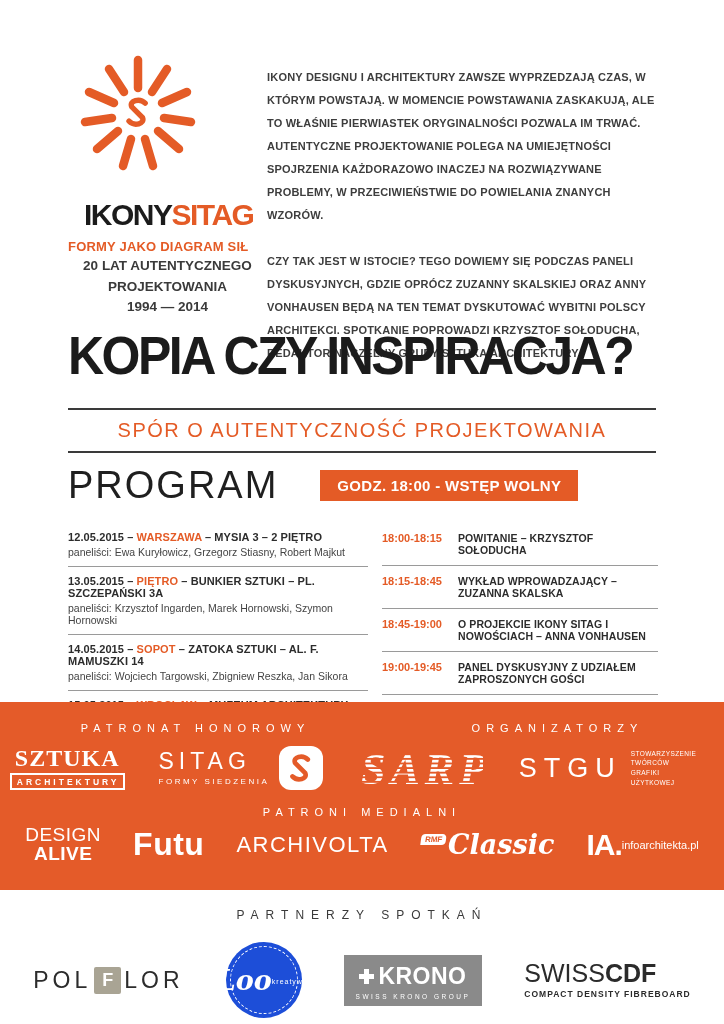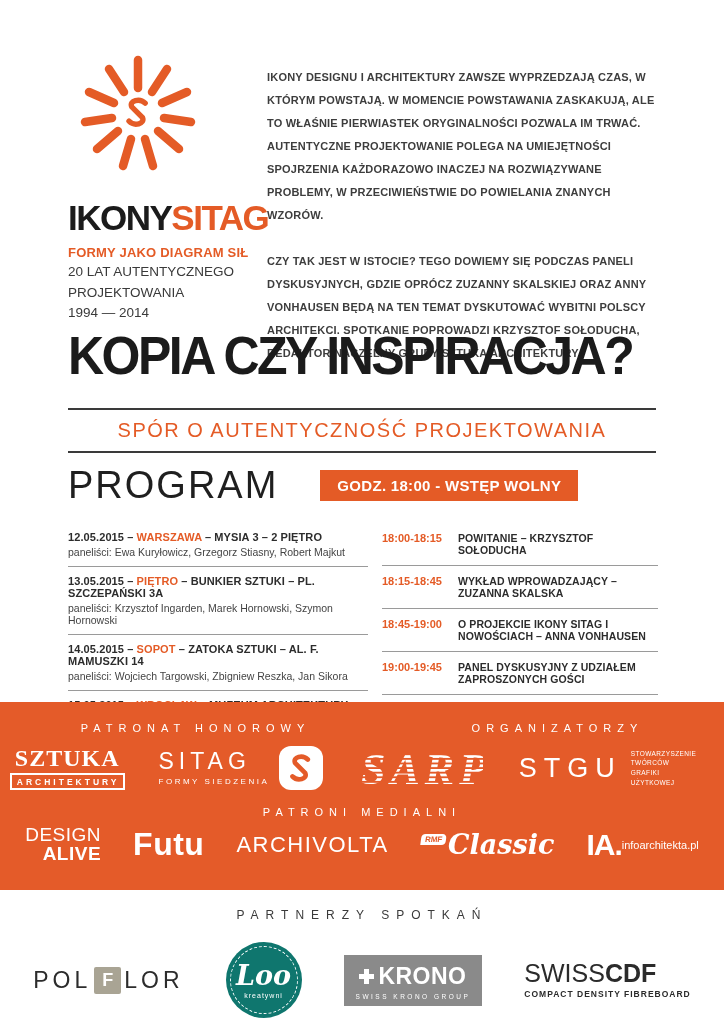--- a/index.html
+++ b/index.html
@@ -5,24 +5,24 @@
   html,body{margin:0;padding:0;background:#fff;}
   .page{position:relative;width:724px;height:1024px;background:#fff;overflow:hidden;
         font-family:"Liberation Sans",sans-serif;color:#2f2f2e;}
 
   
   .section-header{position:absolute;left:68px;top:52px;width:590px;display:flex;}
   .hdr-left{width:199px;}
   .hdr-right{flex:1;padding-top:14px;}
   .burst{margin-left:-2px;}
   .brand-block{margin-top:14px;}
-  .brand-line{font-size:35px;font-weight:800;letter-spacing:-1.5px;color:#1b1b1b;white-space:nowrap;}
+  .brand-line{font-size:30px;font-weight:800;letter-spacing:-1.5px;color:#1b1b1b;white-space:nowrap;margin-left:16px;}
   .brand-line .orange{color:#E45B26;}
   .brand-tagline{color:#E45B26;font-size:13px;font-weight:700;margin-top:7px;letter-spacing:0.2px;}
-  .brand-sub{font-size:13.5px;font-weight:400;color:#3a3a3a;line-height:1.3;margin-top:3px;}
+  .brand-sub{font-size:13.5px;font-weight:700;color:#3a3a3a;line-height:1.3;margin-top:3px;text-align:center;}
   .intro-p{font-size:11px;font-weight:700;color:#3d3d3d;line-height:23px;letter-spacing:0.2px;margin:0 0 0 0;}
   .intro-p + .intro-p{margin-top:23px;}
 
   
   .section-title{position:absolute;left:68px;top:324px;width:588px;}
   .main-title{font-size:50px;font-weight:800;letter-spacing:-2.5px;color:#1b1b1b;white-space:nowrap;
               transform:scale(1,1.08);transform-origin:left top;margin:0;}
   .rule{border:none;border-top:2px solid #3a3a3a;margin:0;}
   .rule-1{margin-top:26px;}
   .subtitle{color:#E45B26;font-size:20px;letter-spacing:1.5px;text-align:center;font-weight:400;
@@ -62,43 +62,43 @@
   .sztuka-bottom{border:2px solid #fff;font-size:8.5px;font-weight:700;letter-spacing:3px;padding:2px 3px 1px 5px;margin-top:3px;}
   .sitag-logo{display:flex;align-items:center;gap:10px;}
   .sitag-word{font-size:23px;letter-spacing:5px;font-weight:400;line-height:1;}
   .sitag-tag{font-size:8px;letter-spacing:2.5px;margin-top:4px;font-weight:400;}
   .sitag-square{width:44px;height:44px;background:#fff;border-radius:12px;display:flex;align-items:center;justify-content:center;}
   .stgu{display:flex;align-items:center;gap:9px;}
   .stgu-word{font-size:27px;letter-spacing:7px;font-weight:400;}
   .stgu-desc{font-size:6.5px;line-height:1.5;white-space:pre-line;text-align:left;letter-spacing:0.4px;}
   .fo-media-header{text-align:center;font-size:11px;letter-spacing:6px;margin-top:16px;}
   .fo-media-logos{display:flex;justify-content:center;align-items:center;gap:32px;margin-top:8px;}
-  .design-alive{line-height:0.95;text-align:right;}
+  .design-alive{line-height:0.95;text-align:center;}
   .da-1{font-size:19px;font-weight:400;letter-spacing:0.5px;}
   .da-2{font-size:19px;font-weight:800;letter-spacing:0.5px;}
   .futu{font-size:32px;font-weight:800;letter-spacing:0.5px;}
   .archivolta{font-size:22px;font-weight:400;letter-spacing:1.5px;}
   .rmf-classic{display:flex;align-items:flex-start;}
   .rmf-badge{background:#fff;color:#E45B29;font-size:8px;font-weight:700;padding:1px 4px;border-radius:4px 4px 4px 0;
              transform:skew(-8deg);margin-top:3px;}
   .classic{font-family:"DejaVu Serif",serif;font-style:italic;font-weight:700;font-size:27px;margin-left:2px;line-height:1;}
   .infoarch{display:flex;align-items:center;}
   .ia-big{font-size:30px;font-weight:800;letter-spacing:-1px;}
   .ia-small{font-size:11px;font-weight:300;}
 
   
   .partners{position:absolute;left:0;top:890px;width:724px;height:134px;background:#fff;text-align:center;}
   .p-header{margin-top:18px;font-size:12px;letter-spacing:7px;color:#3a3a3a;font-weight:400;}
   .p-logos{display:flex;justify-content:center;align-items:center;gap:42px;margin-top:20px;}
   .polflor{display:flex;align-items:center;color:#2c2c2c;}
   .pf-txt{font-size:23px;font-weight:400;letter-spacing:4px;}
   .pf-square{width:27px;height:27px;background:#A9A494;color:#fff;font-size:18px;font-weight:700;
              display:flex;align-items:center;justify-content:center;margin:0 3px;border-radius:2px;}
-  .loo{width:76px;height:76px;background:#0f766e;border-radius:50%;position:relative;color:#fff;
-       display:flex;flex-direction:column;align-items:center;justify-content:center;}
+  .loo{width:76px;height:76px;background:#1d4ed8;border-radius:50%;position:relative;color:#fff;
+       display:flex;align-items:center;justify-content:center;}
   .loo-ring{position:absolute;inset:4px;border:1px dashed #fff;border-radius:50%;}
   .loo-script{font-family:"DejaVu Serif",serif;font-style:italic;font-weight:700;font-size:27px;line-height:1;}
   .loo-sub{font-size:7px;margin-top:3px;letter-spacing:1px;}
   .krono{background:#8A8A8A;color:#fff;padding:8px 12px 6px 12px;text-align:center;}
   .krono-top{display:flex;align-items:center;justify-content:center;font-size:23px;font-weight:800;letter-spacing:0.5px;}
   .krono-cross{position:relative;width:15px;height:15px;margin-right:4px;display:inline-block;}
   .krono-cross::before{content:"";position:absolute;left:5px;top:0;width:5px;height:15px;background:#fff;}
   .krono-cross::after{content:"";position:absolute;left:0;top:5px;width:15px;height:5px;background:#fff;}
   .krono-sub{font-size:6.5px;letter-spacing:2.5px;margin-top:3px;}
   .swisscdf{color:#2b2b2b;text-align:left;}

